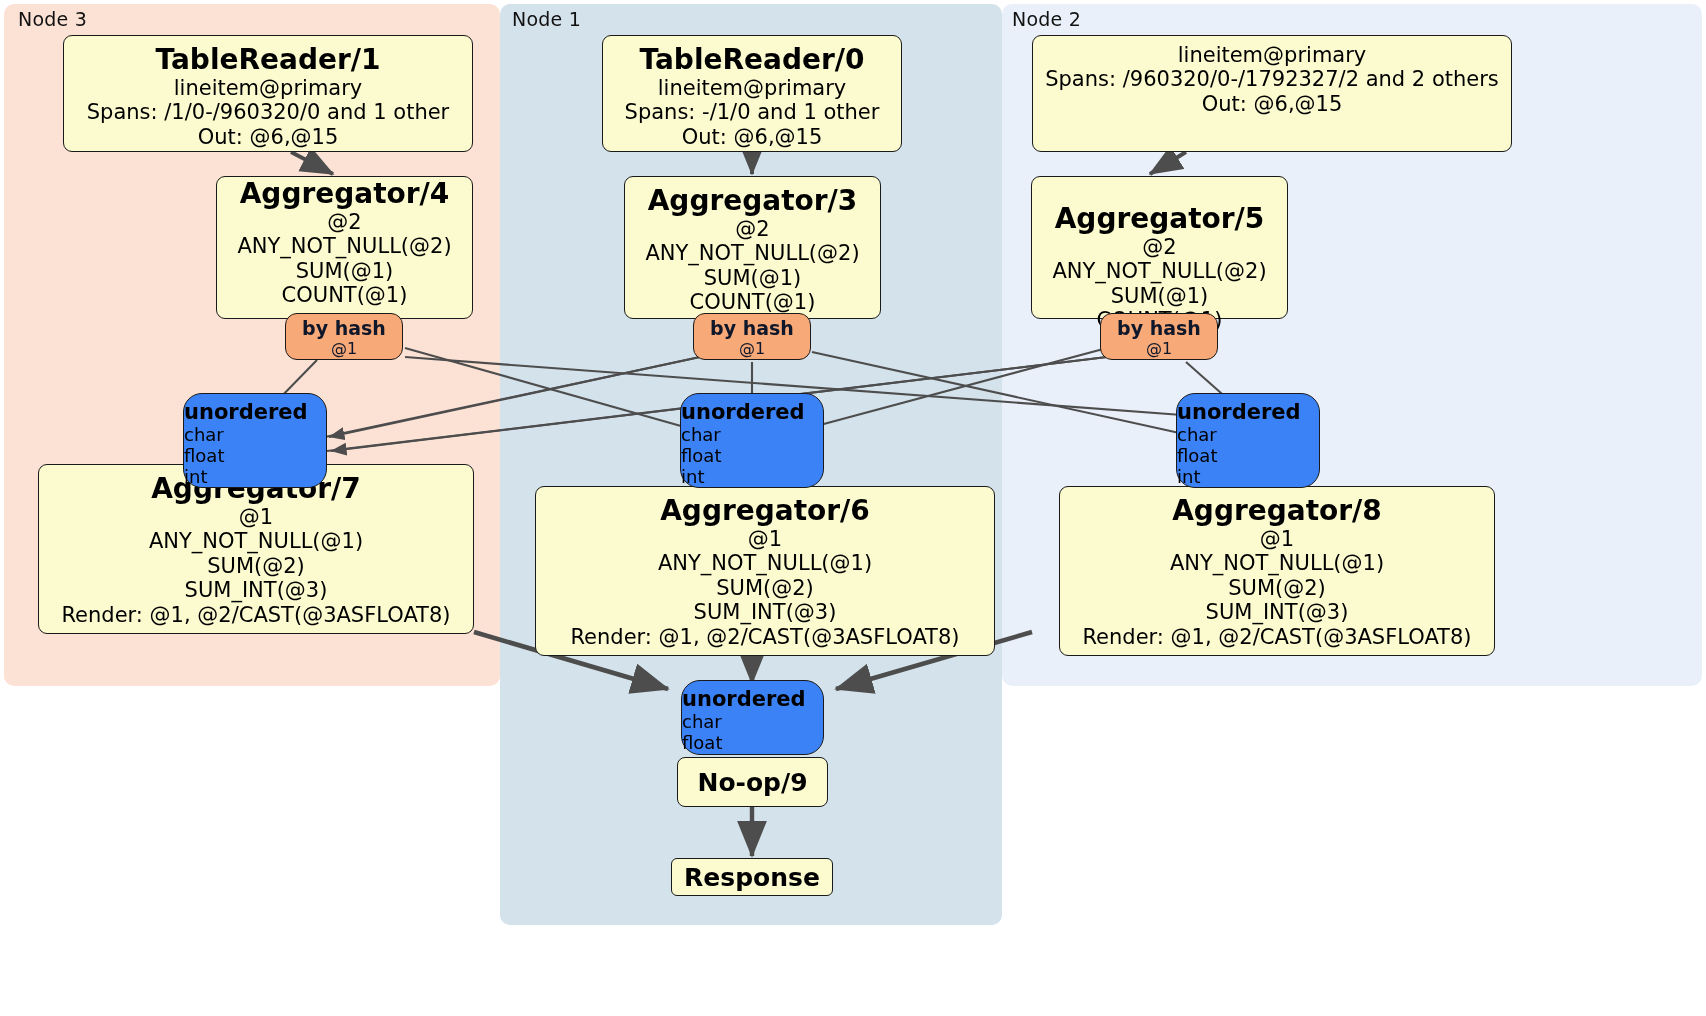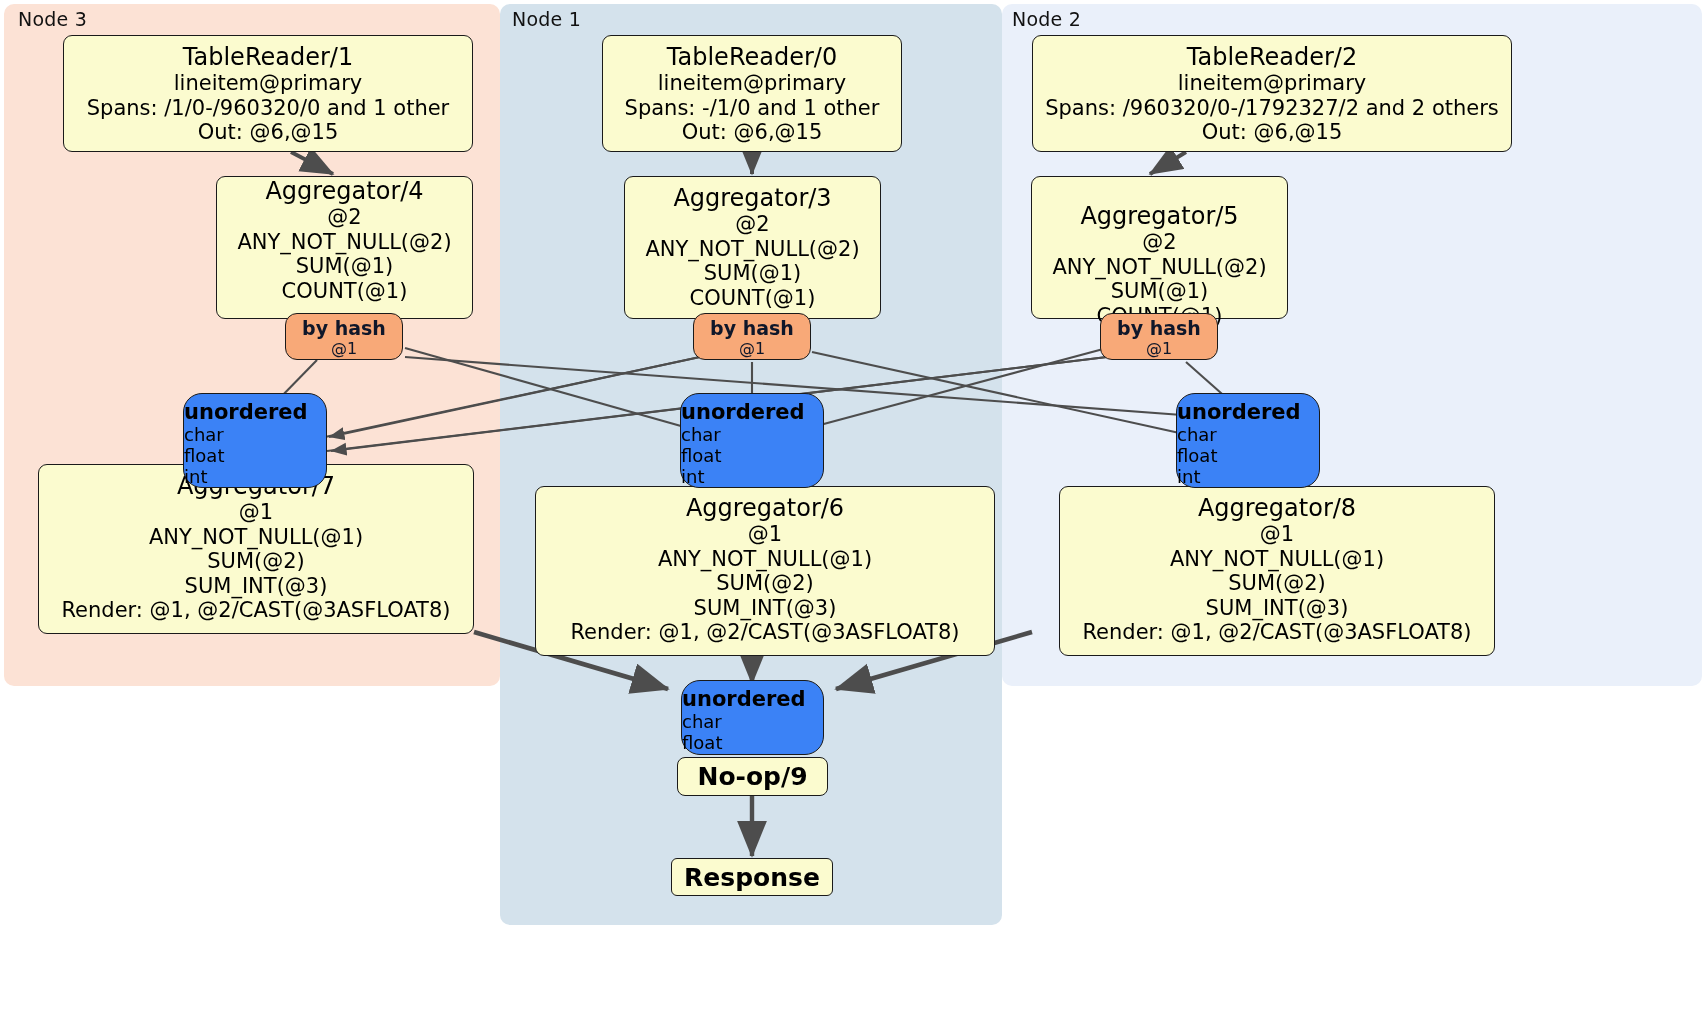--- a/index.html
+++ b/index.html
@@ -9,21 +9,21 @@
   
   .panel{position:absolute;border-radius:10px;}
   .panel-label{position:absolute;font-size:19px;color:#111;letter-spacing:.2px;}
 
   
   #edges{position:absolute;left:0;top:0;width:1706px;height:1016px;pointer-events:none;}
 
   
   .box{position:absolute;box-sizing:border-box;background:#fbfbcf;border:1.6px solid #1a1a1a;
        border-radius:9px;text-align:center;color:#000;}
-  .box .ttl{font-weight:normal;font-size:24px;line-height:1.18;}
+  .box .ttl{font-weight:bold;font-size:28px;line-height:1.18;}
   .box .ln{font-size:21px;line-height:1.165;white-space:nowrap;}
 
   .router{position:absolute;box-sizing:border-box;background:#f8a978;border:1.6px solid #1a1a1a;
           border-radius:12px;text-align:center;color:#0f172a;z-index:4;}
   .router .ttl{font-weight:bold;font-size:19px;line-height:1.15;}
   .router .ln{font-size:16px;line-height:1.15;}
 
   .recv{position:absolute;box-sizing:border-box;background:#3b82f6;border:1.6px solid #1a1a1a;
         border-radius:19px;text-align:left;color:#000;z-index:4;}
   .recv .ttl{font-weight:bold;font-size:21px;line-height:1.18;}
@@ -100,21 +100,20 @@
   </div>
 
   <div class="box" style="left:602px;top:35px;width:300px;height:117px;padding-top:7px;">
     <div class="ttl">TableReader/0</div>
     <div class="ln">lineitem@primary</div>
     <div class="ln">Spans: -/1/0 and 1 other</div>
     <div class="ln">Out: @6,@15</div>
   </div>
 
   <div class="box" style="left:1032px;top:35px;width:480px;height:117px;padding-top:7px;">
-    <div class="ttl">TableReader/2</div>
     <div class="ln">lineitem@primary</div>
     <div class="ln">Spans: /960320/0-/1792327/2 and 2 others</div>
     <div class="ln">Out: @6,@15</div>
   </div>
 
   <div class="box" style="left:216px;top:176px;width:257px;height:143px;padding-top:0;">
     <div class="ttl">Aggregator/4</div>
     <div class="ln">@2</div>
     <div class="ln">ANY_NOT_NULL(@2)</div>
     <div class="ln">SUM(@1)</div>
@@ -195,21 +194,21 @@
     <div class="ln">SUM_INT(@3)</div>
     <div class="ln">Render: @1, @2/CAST(@3ASFLOAT8)</div>
   </div>
 
   <div class="recv" style="left:681px;top:680px;width:143px;height:75px;padding-top:6px;">
     <div class="ttl">unordered</div>
     <div class="ln">char</div>
     <div class="ln">float</div>
   </div>
 
-  <div class="flat" style="left:677px;top:757px;width:151px;height:39px;">
+  <div class="flat" style="left:677px;top:757px;width:151px;height:50px;">
     <span>No-op/9</span>
   </div>
 
   <div class="flat" style="left:671px;top:858px;width:162px;height:38px;border-radius:6px;">
     <span>Response</span>
   </div>
 
 </div>
 
 </body></html>

